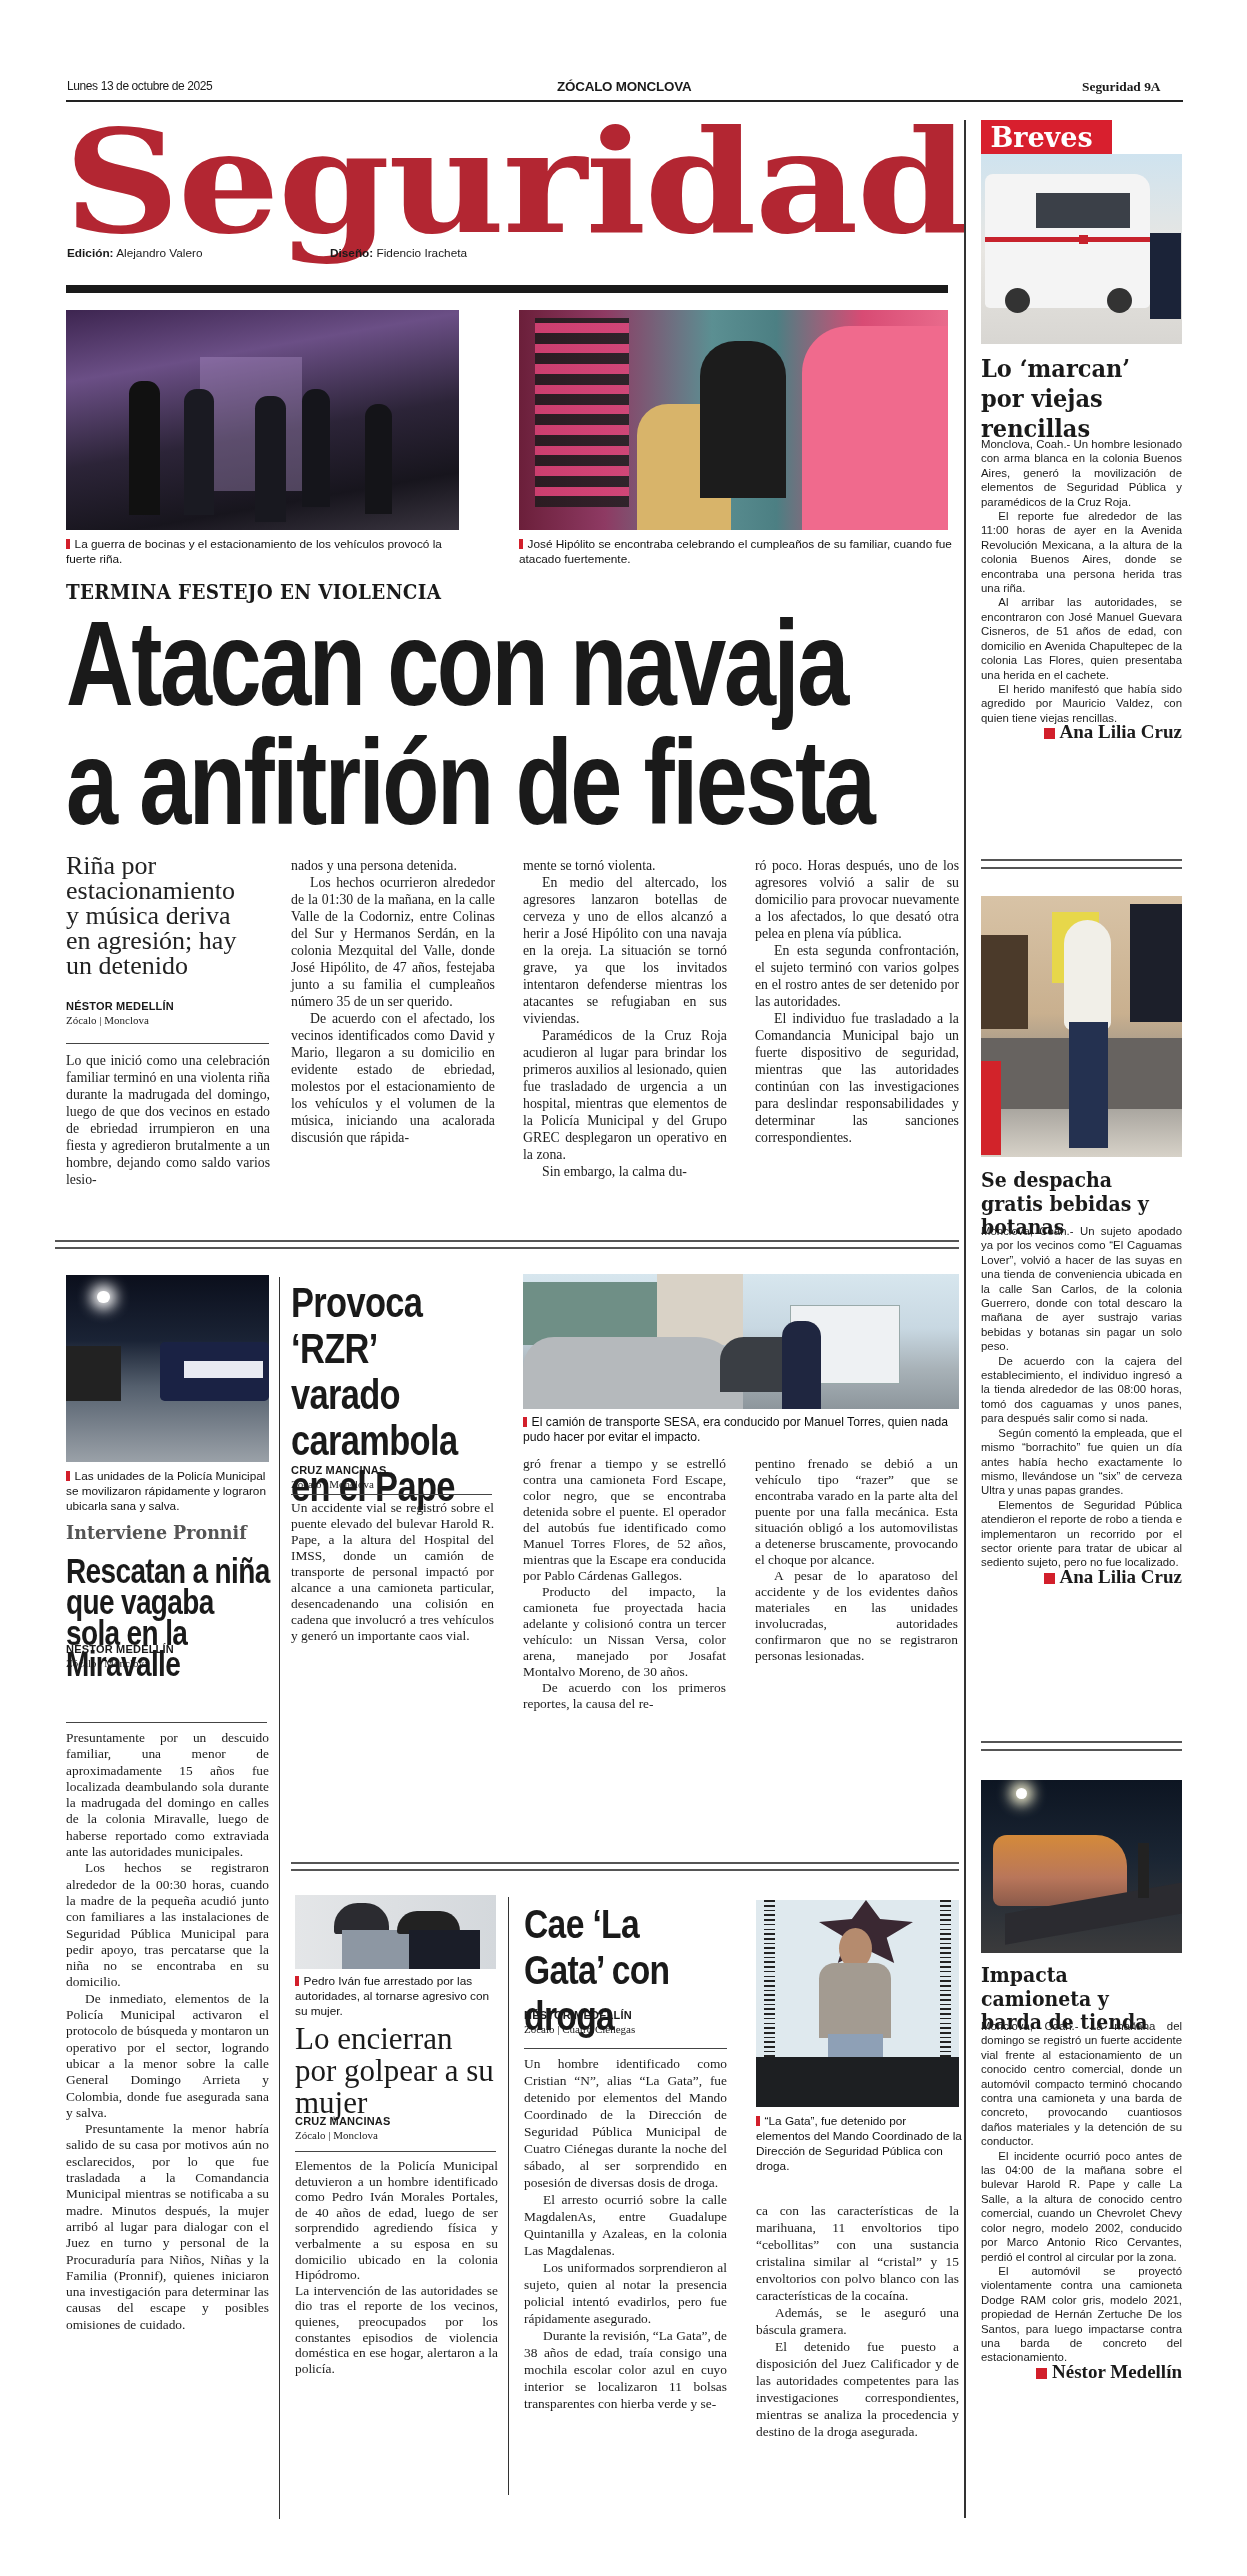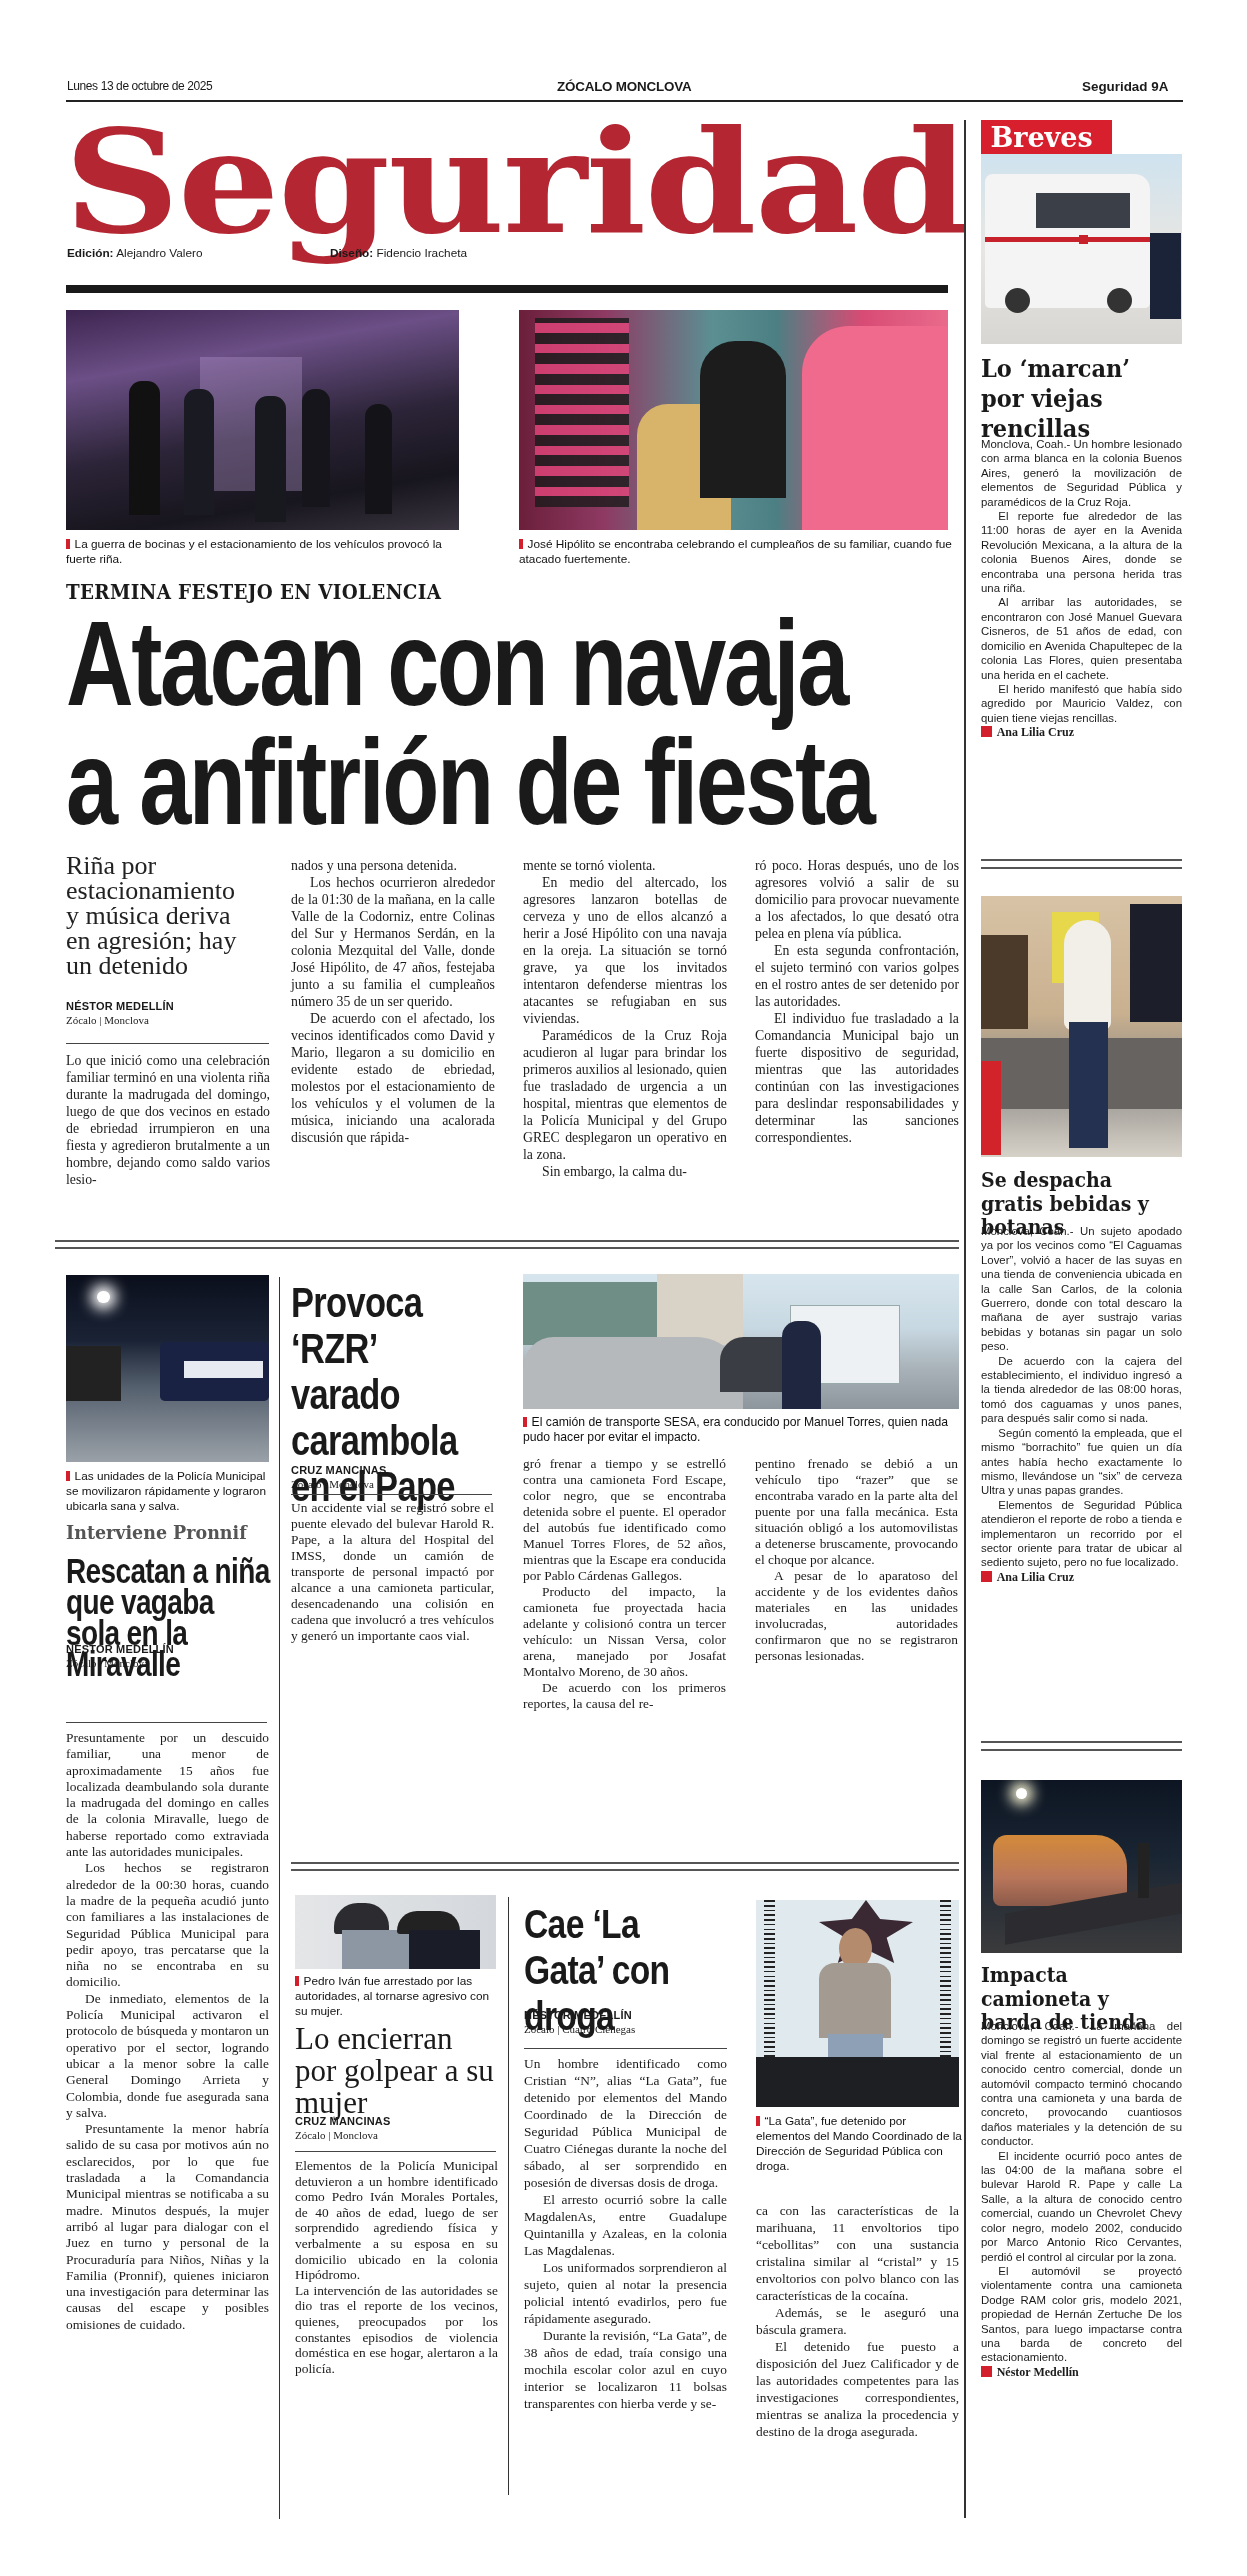--- a/index.html
+++ b/index.html
@@ -15,29 +15,29 @@
   .caption { position: absolute; font-family: "Liberation Sans", sans-serif; font-size: 11.8px; line-height: 15px; color: #111; }
   .caption .mark, .sig .mark { display: inline-block; width: 3.9px; height: 10.2px; background: #d21f2b; margin-right: 4.7px; vertical-align: -0.8px; }
   .sig .mark { width: 11px; height: 11px; margin-right: 4.7px; }
   .body-col { position: absolute; font-size: 13.8px; line-height: 17px; text-align: justify; hyphens: manual; color: #1b1b1b; }
   .body-col p { text-indent: 0; }
   .body-col p + p { text-indent: 19px; }
   .brief-col { position: absolute; font-family: "Liberation Sans", sans-serif; font-size: 11.4px; line-height: 14.4px; text-align: justify; color: #1b1b1b; }
   .brief-col p + p { text-indent: 17.3px; }
   .byline-name { font-family: "Liberation Sans", sans-serif; font-weight: 700; font-size: 11px; letter-spacing: 0.2px; }
   .byline-place { font-family: "Liberation Serif", serif; font-size: 11px; margin-top: 2.4px; }
-  .sig { font-family: "Liberation Serif", serif; font-weight: 700; font-size: 12px; text-align: left; }
+  .sig { font-family: "Liberation Serif", serif; font-weight: 700; font-size: 19px; text-align: right; }
   .vline { position: absolute; width: 1.6px; background: #333; }
 </style>
 </head>
 <body>
 
 <div class="abs sans" style="left:67px;top:79px;font-size:12px;letter-spacing:-0.4px;">Lunes 13 de octubre de 2025</div>
 <div class="abs sans" style="left:557px;top:79px;font-size:13.4px;font-weight:700;letter-spacing:-0.2px;">ZÓCALO MONCLOVA</div>
-<div class="abs sans" style="left:1082px;top:79px;font-size:13.4px;font-weight:700;">Seguridad 9A</div>
+<div class="abs sans" style="left:1082px;top:79px;font-size:13.4px;font-weight:700;font-family:Liberation Serif, serif;">Seguridad 9A</div>
 <div class="rule" style="left:66px;top:100px;width:1117px;height:2.4px;"></div>
 
 <div class="abs serif" style="left:64px;top:104px;font-size:143px;font-weight:900;color:#b32632;line-height:157px;letter-spacing:-1.6px;transform:scaleX(1.12);transform-origin:left top;font-family:'DejaVu Serif',serif;">Seguridad</div>
 <div class="abs sans" style="left:67px;top:246px;font-size:11.8px;">
   <b>Edición:</b>
   <span>Alejandro Valero</span>
 </div>
 <div class="abs sans" style="left:330px;top:246px;font-size:11.8px;">
   <b>Diseño:</b>
   <span>Fidencio Iracheta</span>

